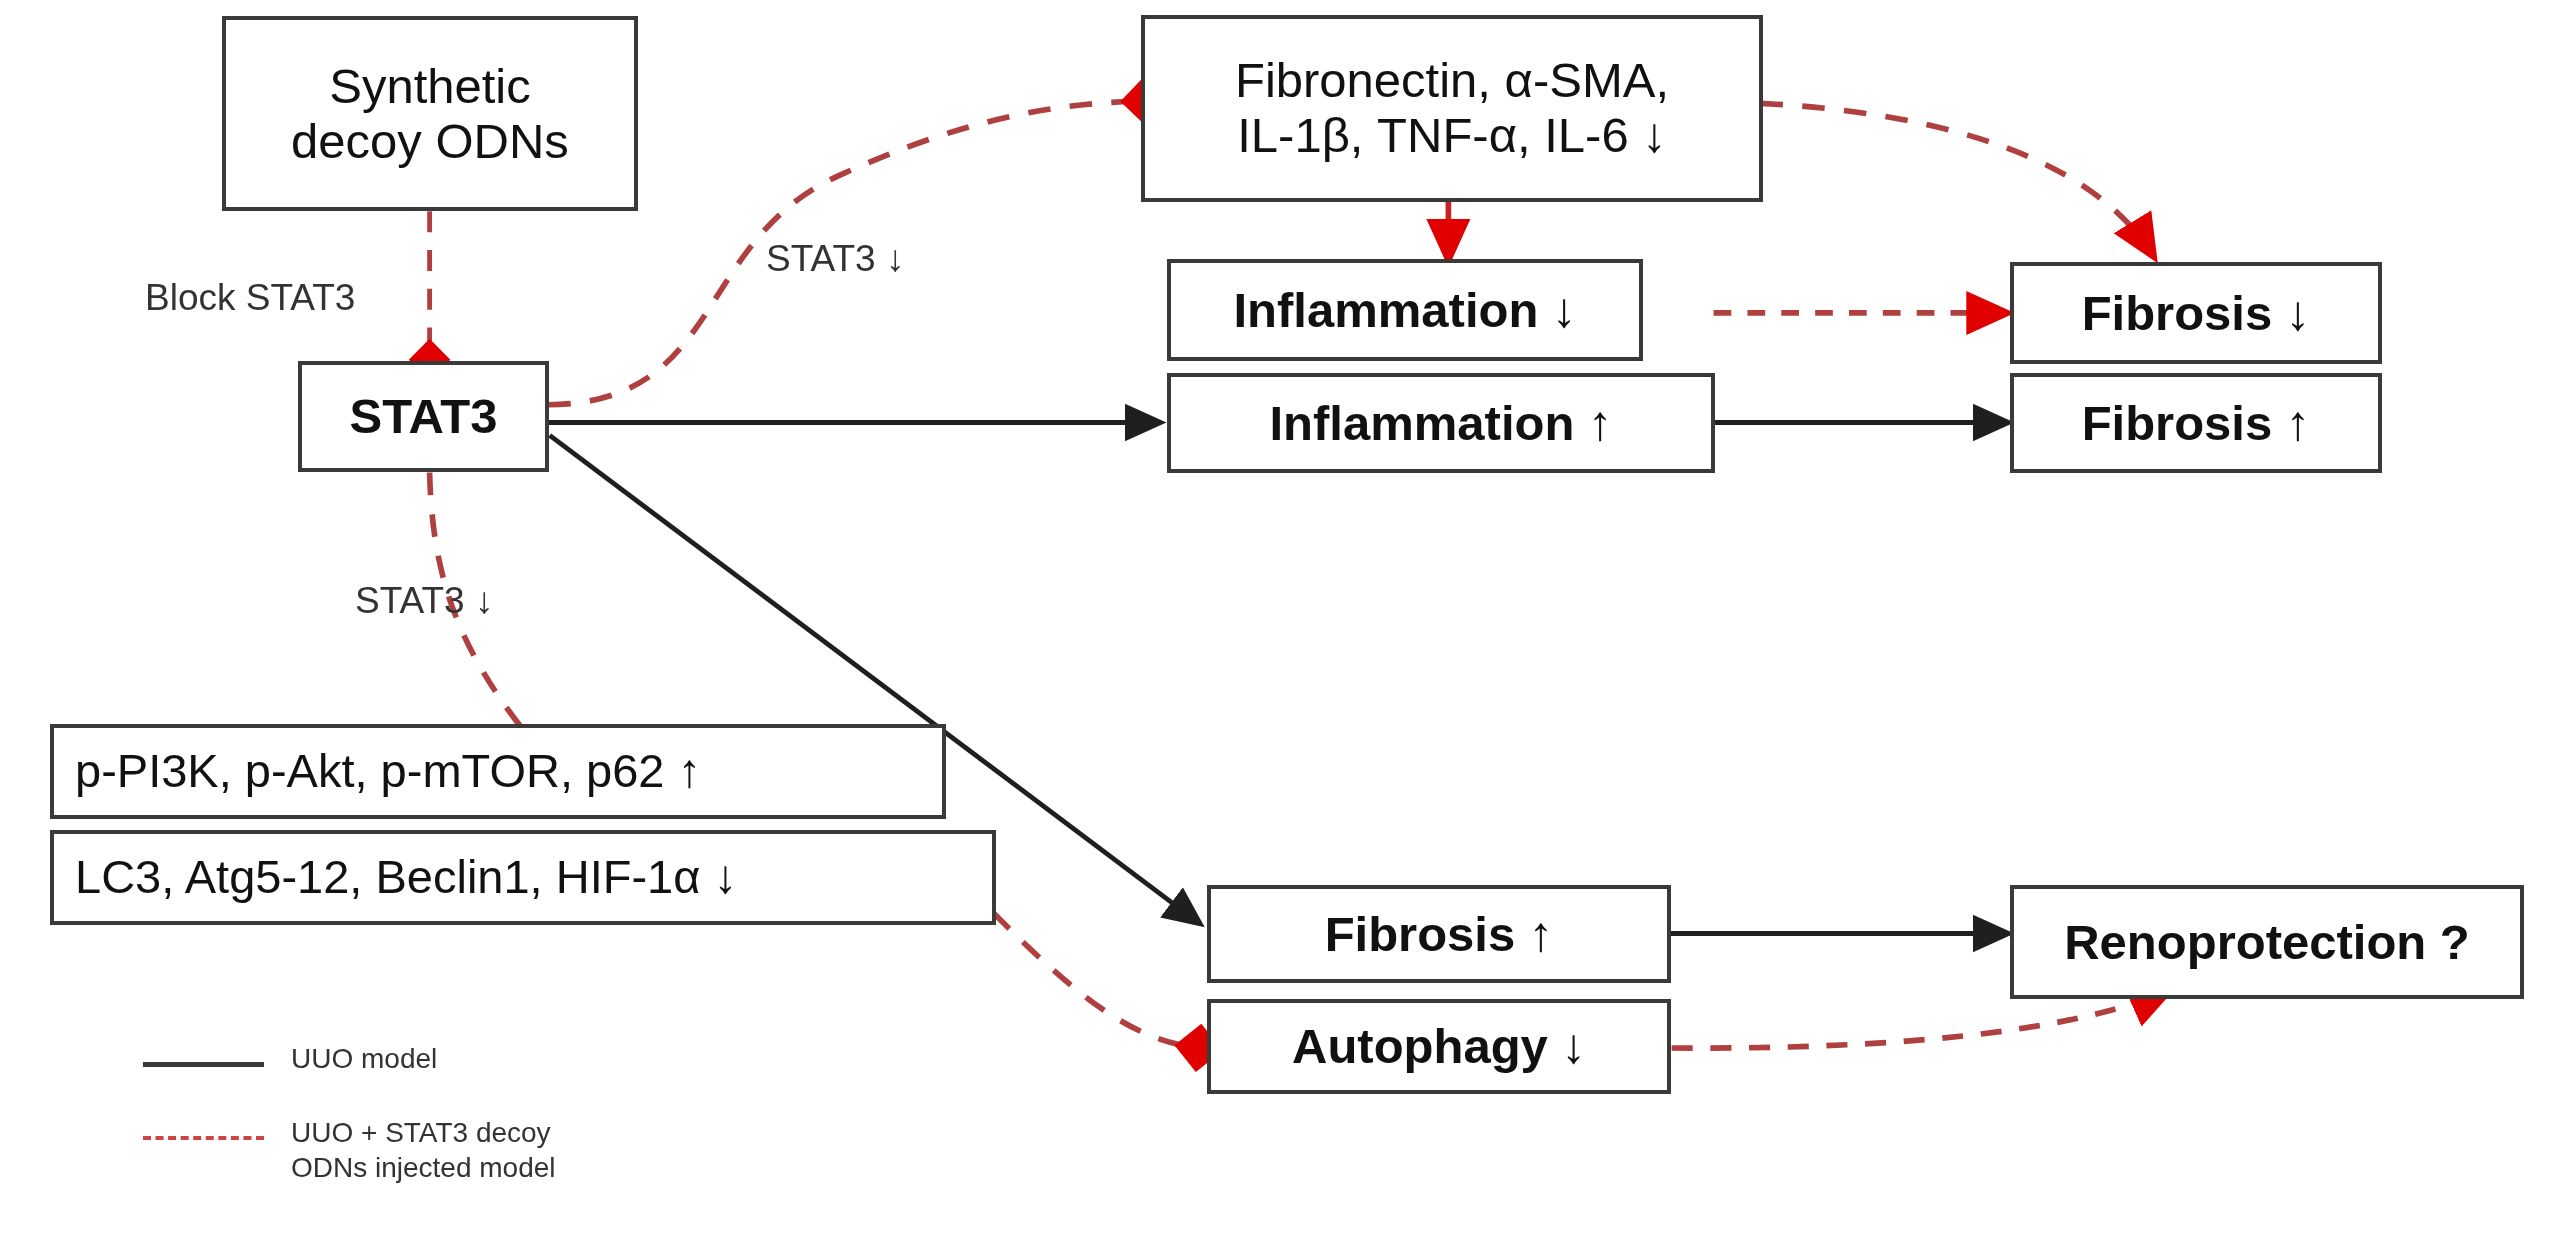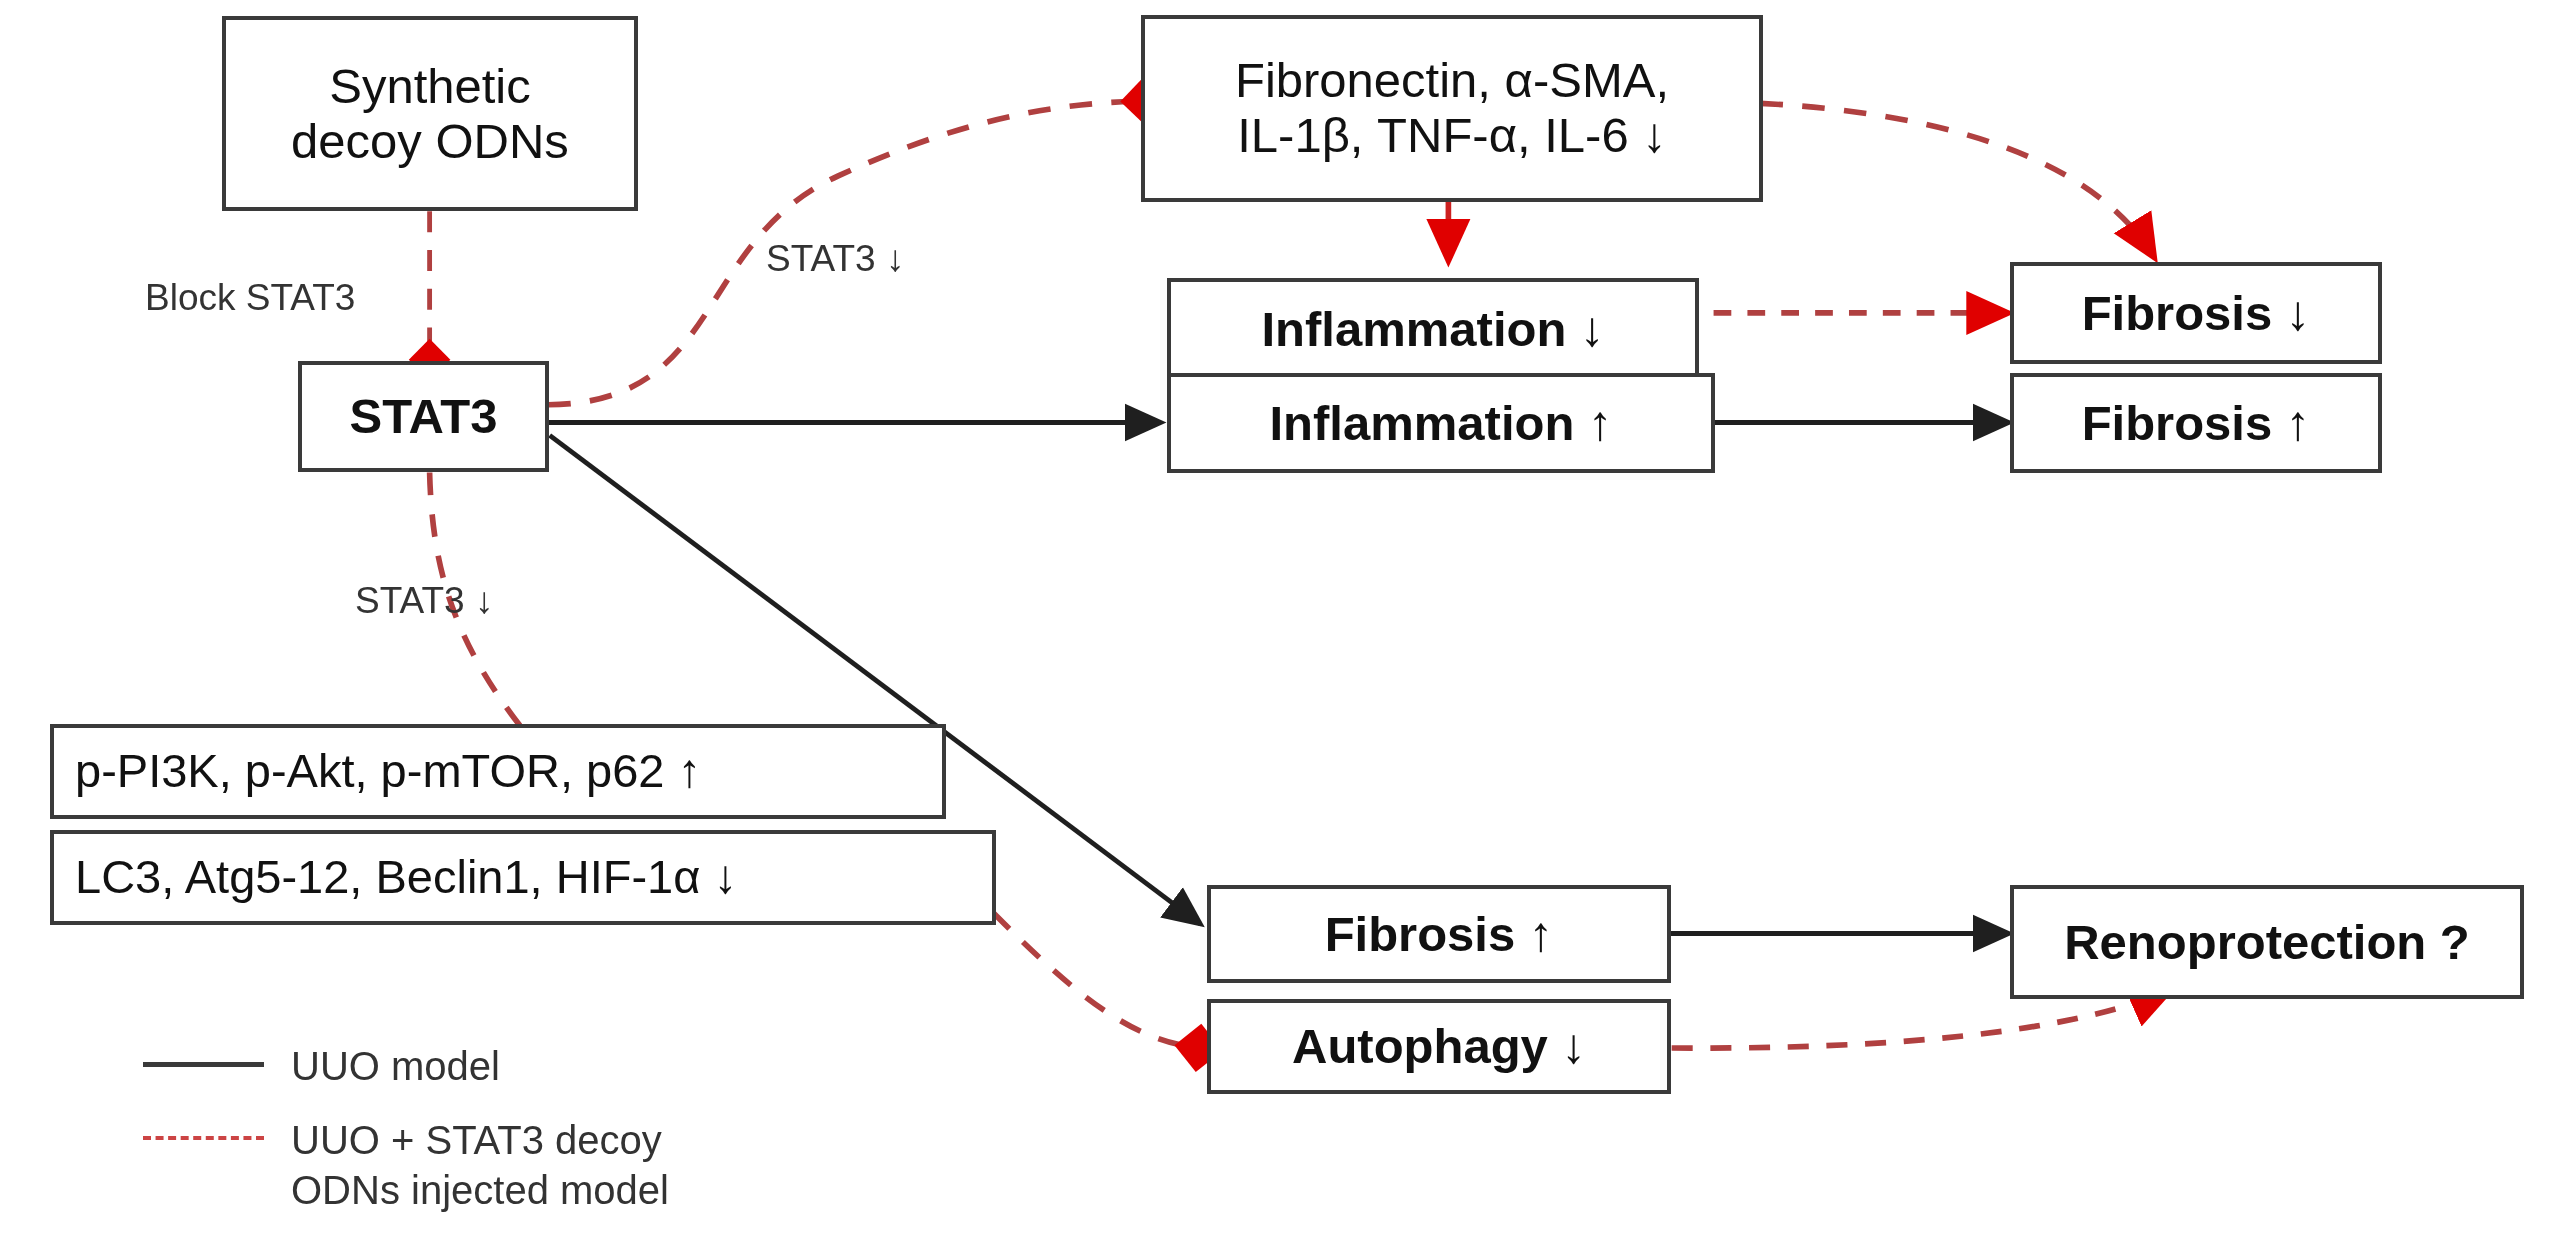--- a/index.html
+++ b/index.html
@@ -39,21 +39,21 @@
   }
 
   .legend{position:absolute;}
   .legend-row{position:absolute;display:flex;align-items:flex-start;}
   .legend-swatch{position:relative;width:121px;height:4.8px;margin-top:21px;flex:0 0 auto;}
   .legend-swatch.solid{background:#3a3a3a;height:4.8px;}
   .legend-swatch.dashed{
     height:0;border-top:4.8px dashed #cc4444;background:transparent;
   }
   .legend-label{
-    margin-left:27px;color:#333333;font-size:40px;line-height:1.25;white-space:pre-line;
+    margin-left:27px;color:#333333;font-size:28px;line-height:1.25;white-space:pre-line;
   }
 </style>
 </head>
 <body>
 
 <div id="stage">
 
   <svg class="wires" viewBox="0 0 3196 1548" xmlns="http://www.w3.org/2000/svg">
     <defs>
       <marker id="arrowBlack" markerWidth="9" markerHeight="9" refX="7.4" refY="4.5" orient="auto">
@@ -117,21 +117,21 @@
   </svg>
 
   <div class="node fnode" style="left:222px;top:16px;width:416px;height:195px;">Synthetic
 decoy ODNs</div>
 
   <div class="node bnode" style="left:298px;top:361px;width:251px;height:111px;">STAT3</div>
 
   <div class="node fnode" style="left:1141px;top:14.5px;width:622px;height:187px;">Fibronectin, α-SMA,
 IL-1β, TNF-α, IL-6 ↓</div>
 
-  <div class="node bnode" style="left:1167px;top:278px;width:532px;height:102px;">Inflammation  ↓</div>
+  <div class="node bnode" style="left:1167px;top:259px;width:476px;height:102px;">Inflammation  ↓</div>
 
   <div class="node bnode" style="left:1167px;top:373px;width:548px;height:100px;text-align:center;">Inflammation  ↑</div>
 
   <div class="node bnode" style="left:2010px;top:262px;width:372px;height:102px;">Fibrosis  ↓</div>
 
   <div class="node bnode" style="left:2010px;top:373px;width:372px;height:100px;">Fibrosis  ↑</div>
 
   <div class="node mnode left" style="left:50px;top:724px;width:896px;height:95px;">p-PI3K, p-Akt, p-mTOR, p62 ↑</div>
 
   <div class="node mnode left" style="left:50px;top:830px;width:946px;height:95px;">LC3, Atg5-12, Beclin1, HIF-1α ↓</div>

